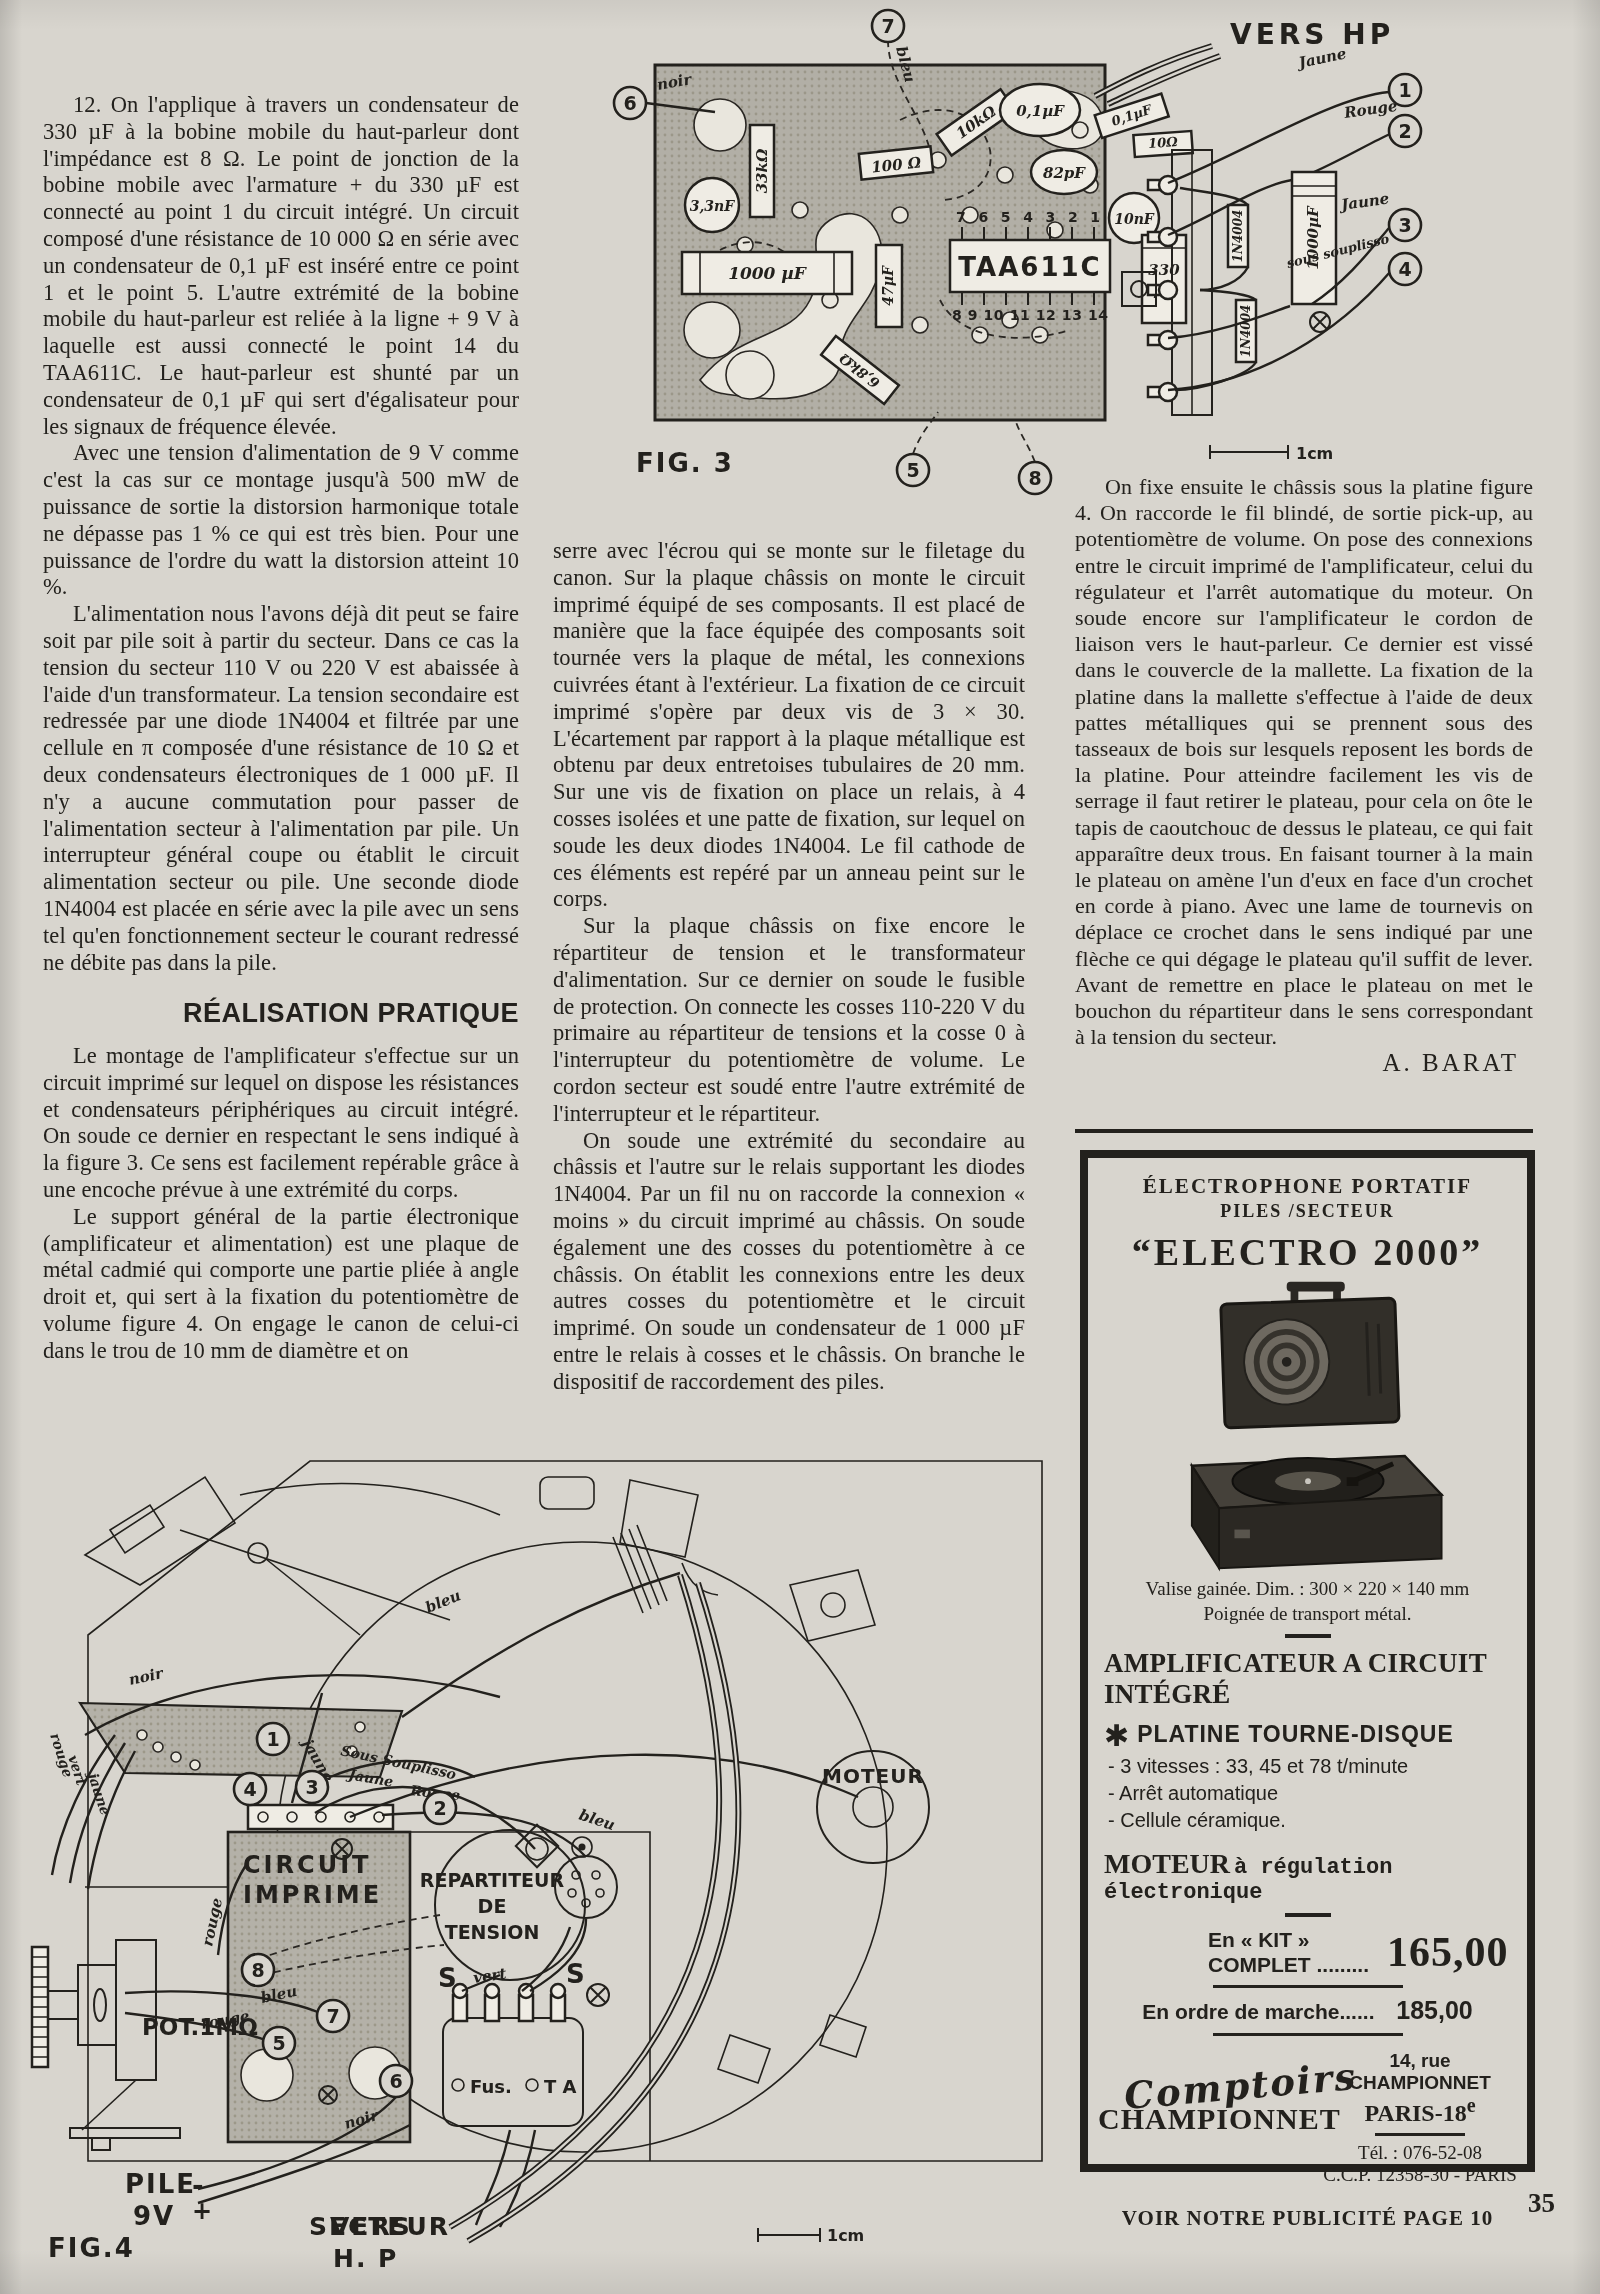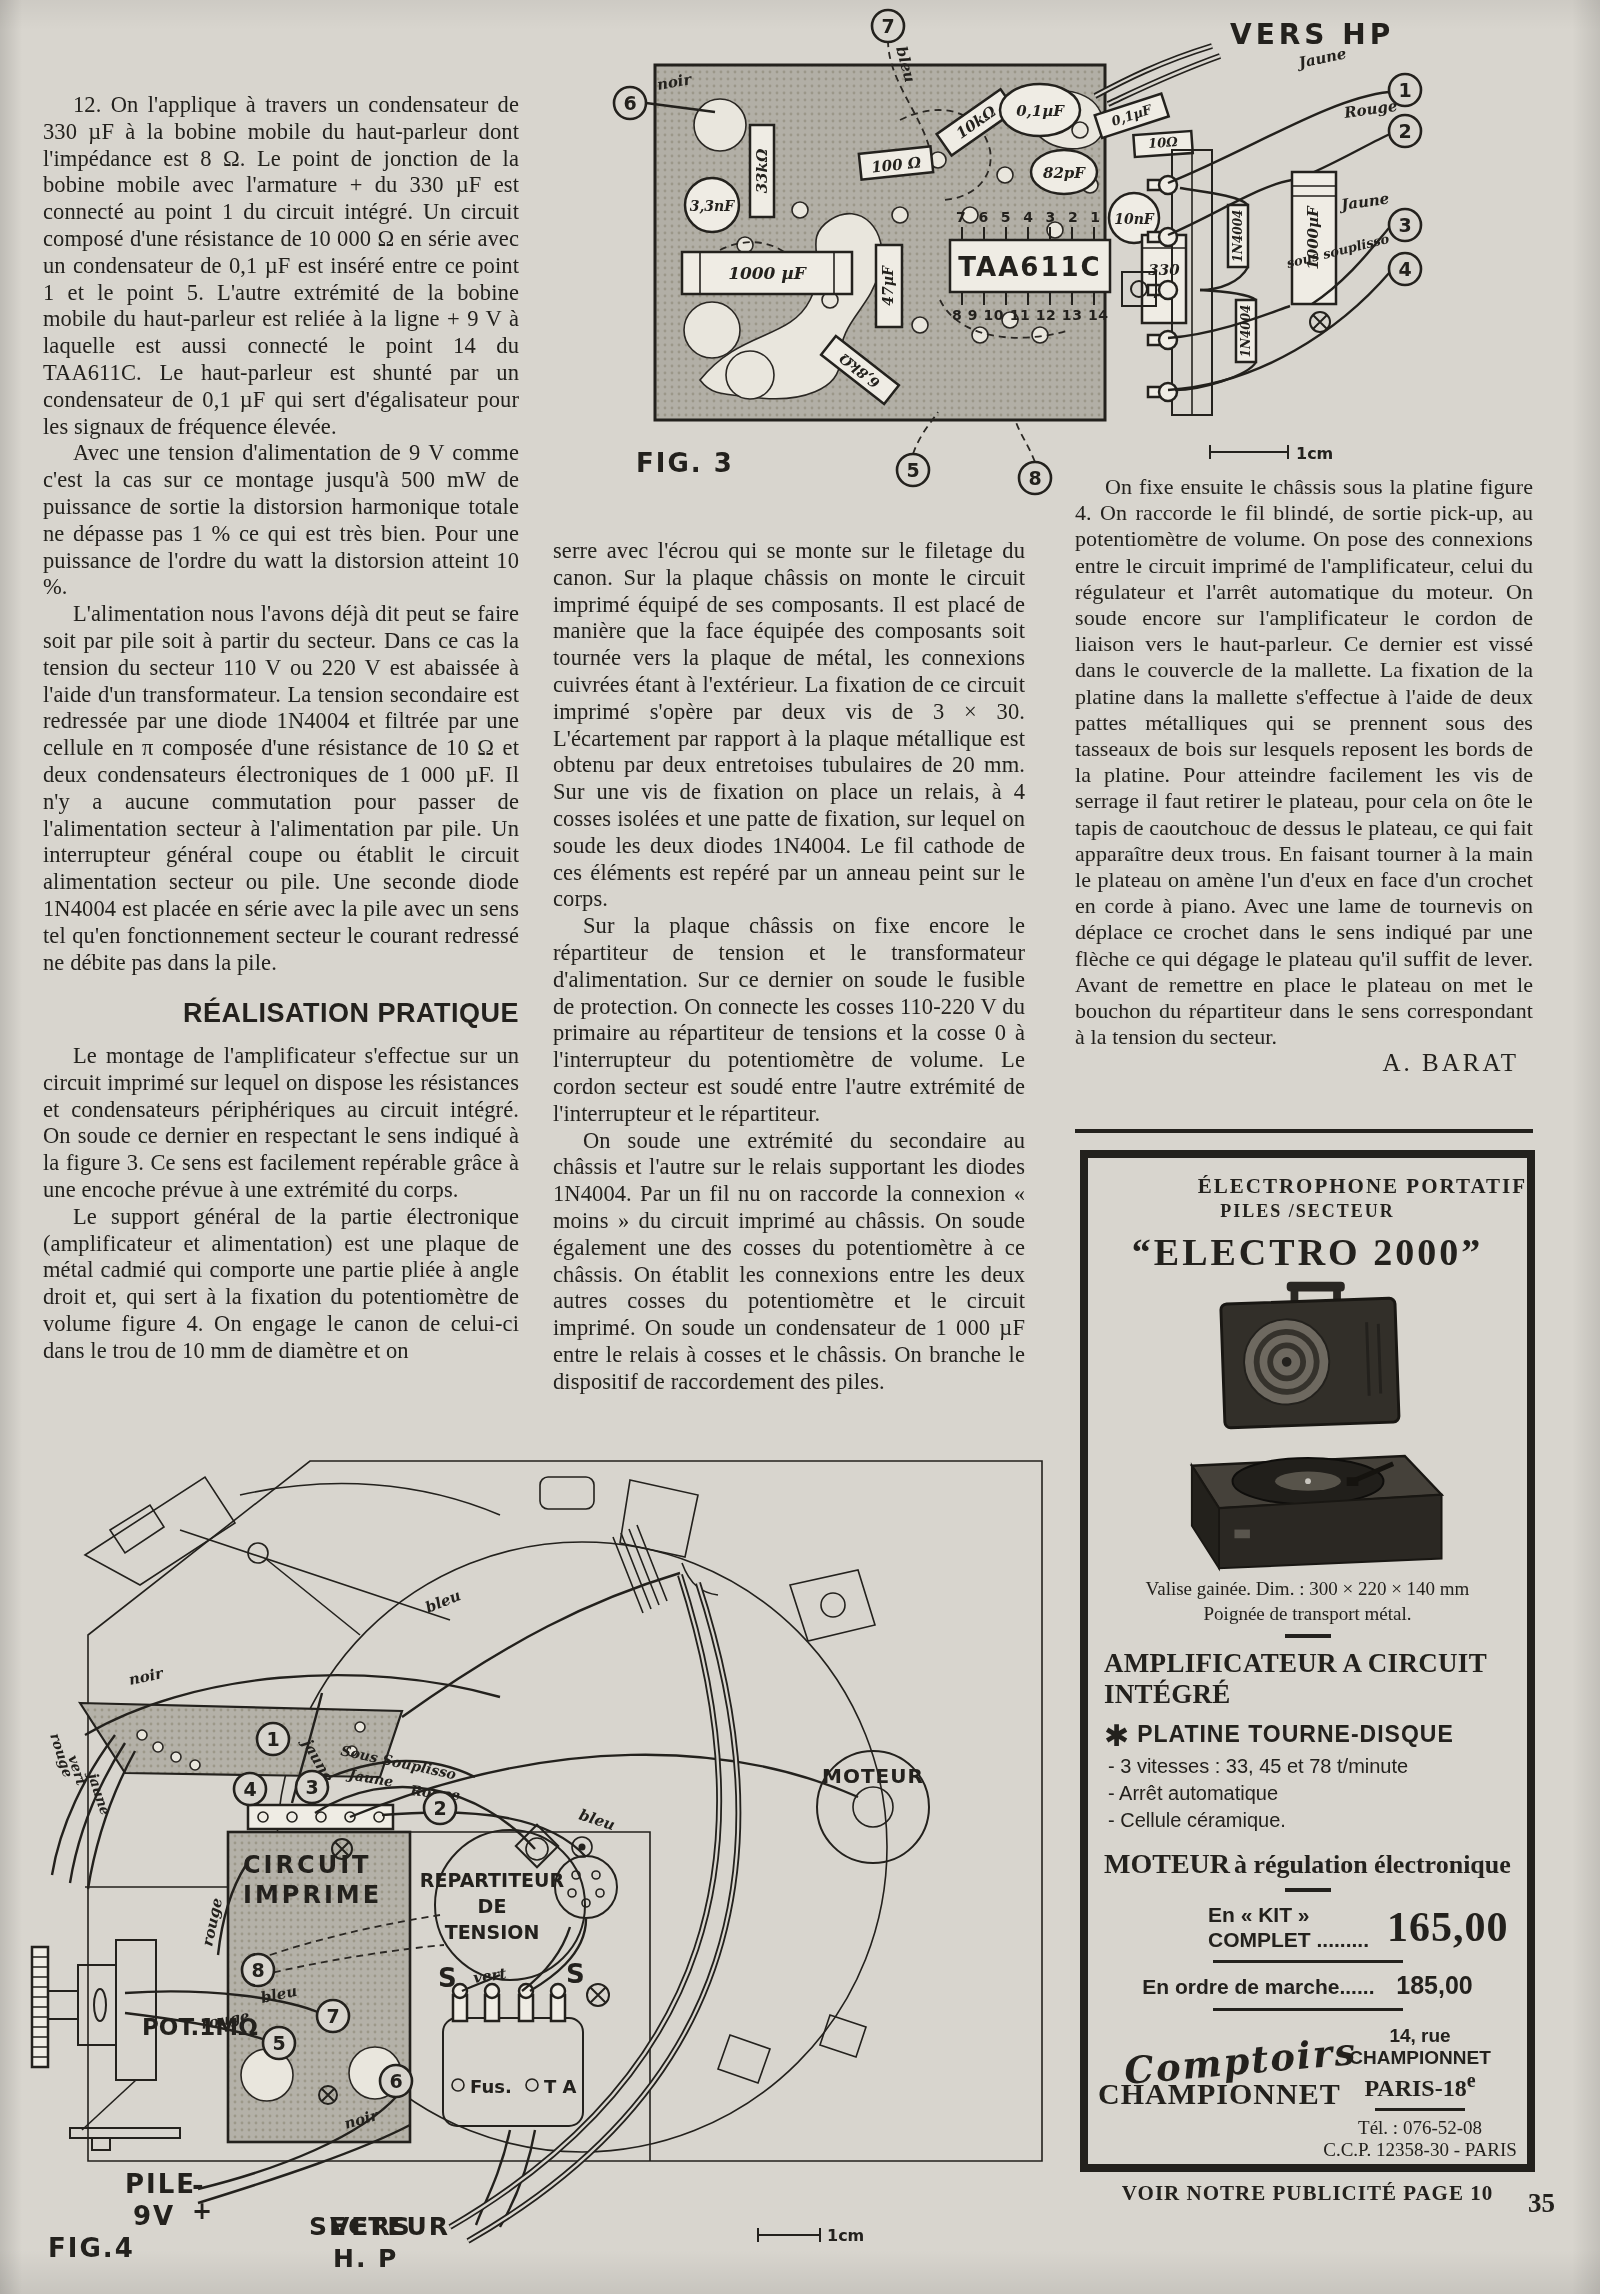--- a/index.html
+++ b/index.html
@@ -40,35 +40,35 @@
   .cord  { stroke:#23211d; stroke-width:6; fill:none; }
   .cord2 { stroke:#d8d5ce; stroke-width:2.4; fill:none; }
   .flabel { font-family:"DejaVu Sans","Liberation Sans",sans-serif; font-weight:700; fill:#23211d; }
   .fital  { font-family:"DejaVu Serif","Liberation Serif",serif; font-style:italic; font-weight:700; fill:#23211d; }
   .badge circle { fill:#d8d5ce; stroke:#23211d; stroke-width:2.6; }
   .badge text { font:700 19px "DejaVu Sans",sans-serif; fill:#23211d; text-anchor:middle; }
 
   
   .ad { position:absolute; left:1080px; top:1150px; width:455px; height:1022px;
         border:8px solid #23211d; box-sizing:border-box; }
-  .ad-h1 { font-weight:700; font-size:21px; letter-spacing:2px; text-align:right; margin-top:16px; }
+  .ad-h1 { font-weight:700; font-size:21px; letter-spacing:2px; text-align:center; margin-top:16px; }
   .ad-h2 { font-weight:700; font-size:18px; letter-spacing:2px; text-align:center; margin-top:2px; }
   .ad-title { font-weight:700; font-size:38px; letter-spacing:3px; text-align:center; margin-top:8px; }
   .ad-player { display:block; margin:2px auto 0 auto; }
   .ad-cap { text-align:center; font-size:19px; line-height:25px; }
   .ad-rule { width:46px; height:4px; background:#23211d; margin:8px auto 6px auto; }
   .ad-rule-w { width:190px; height:3px; background:#23211d; margin:8px auto; }
   .ad-amp { font-weight:700; font-size:27px; letter-spacing:0.3px; margin:10px 6px 0 16px; }
   .ad-platine { margin:8px 0 0 16px; font-family:"Liberation Sans","DejaVu Sans",sans-serif; }
   .ad-star { font-size:30px; vertical-align:-4px; margin-right:8px; }
   .ad-platine b { font-size:23px; letter-spacing:1px; }
   .ad-li { font-family:"Liberation Sans","DejaVu Sans",sans-serif; font-size:20px; line-height:27px; margin-left:20px; }
   .ad-moteur { margin:14px 0 0 16px; }
   .ad-moteur .big { font-weight:700; font-size:28px; }
-  .ad-moteur .rest { font-weight:700; font-size:26px; font-family:Liberation Serif, serif; }
+  .ad-moteur .rest { font-weight:700; font-size:22px; font-family:Liberation Mono, monospace; }
   .ad-alim { font-family:"Liberation Sans","DejaVu Sans",sans-serif; font-size:20px; margin:16px 0 0 14px; }
   .ad-alim b { font-size:21px; }
   .ad-alim .l2 { margin-left:176px; }
   .ad-kit { display:flex; align-items:center; margin:10px 0 0 120px; }
   .ad-kit .lines { font-family:"Liberation Sans",sans-serif; font-weight:700; font-size:21px; line-height:25px; }
   .ad-kit .price { font-weight:700; font-size:42px; margin-left:18px; letter-spacing:1px; }
   .ad-marche { font-family:"Liberation Sans",sans-serif; font-weight:700; font-size:21px; text-align:center; margin-top:6px; }
   .ad-marche .p { font-size:25px; margin-left:16px; }
   .ad-bottom { display:flex; margin:14px 8px 0 10px; }
   .ad-logo { width:53%; padding-top:14px; }

